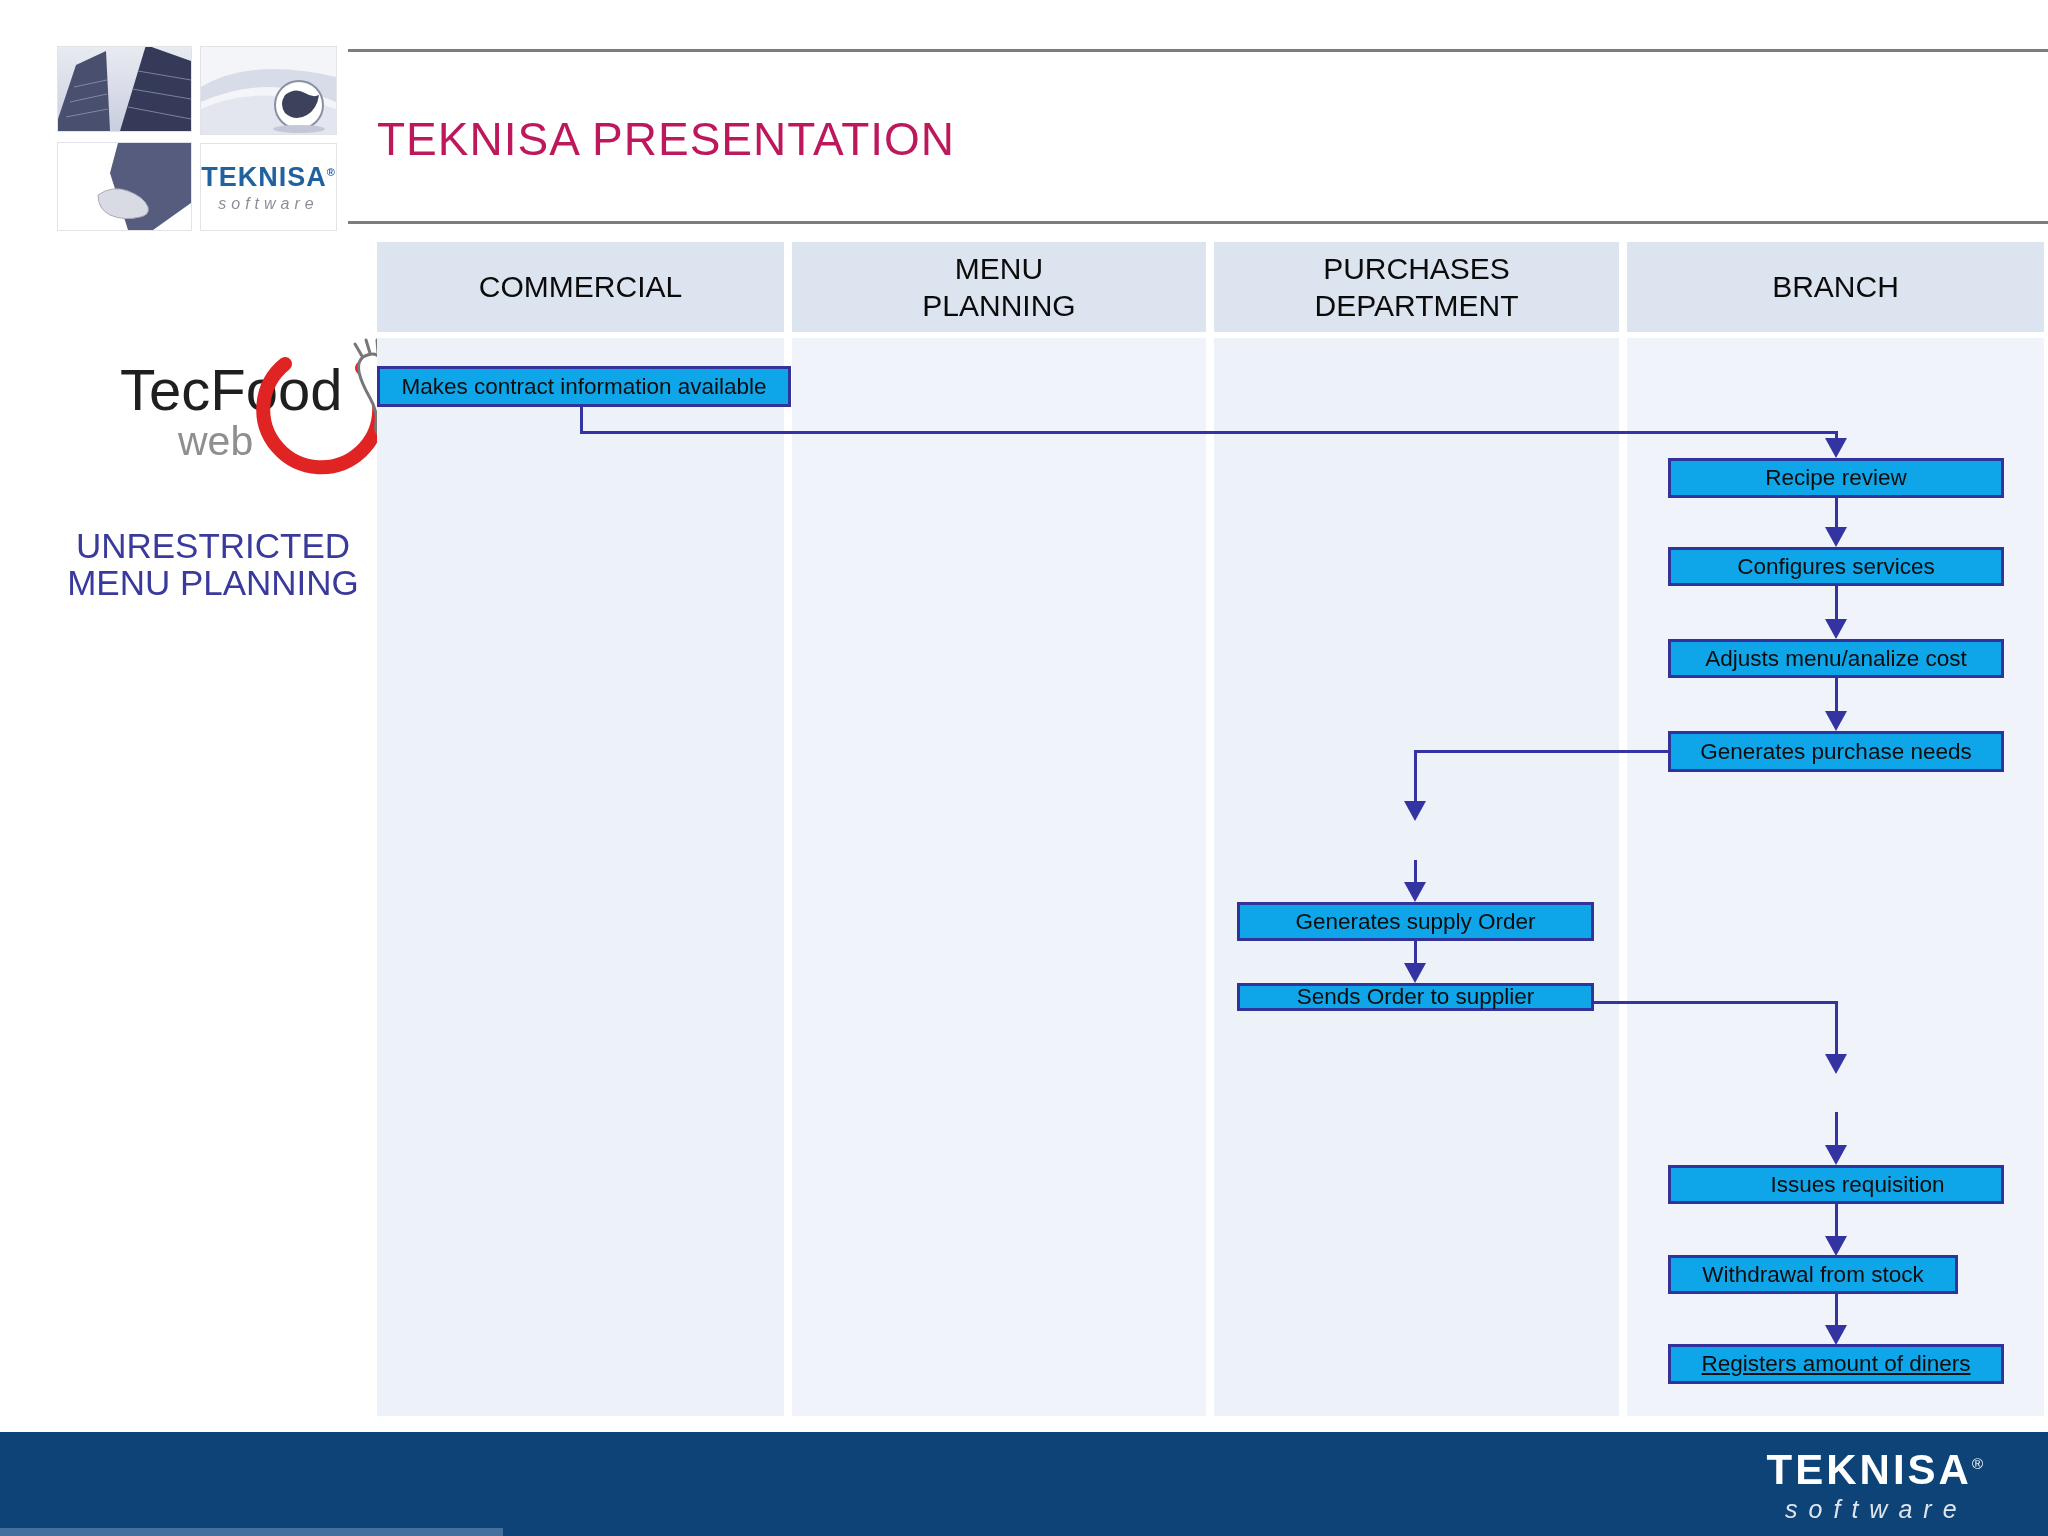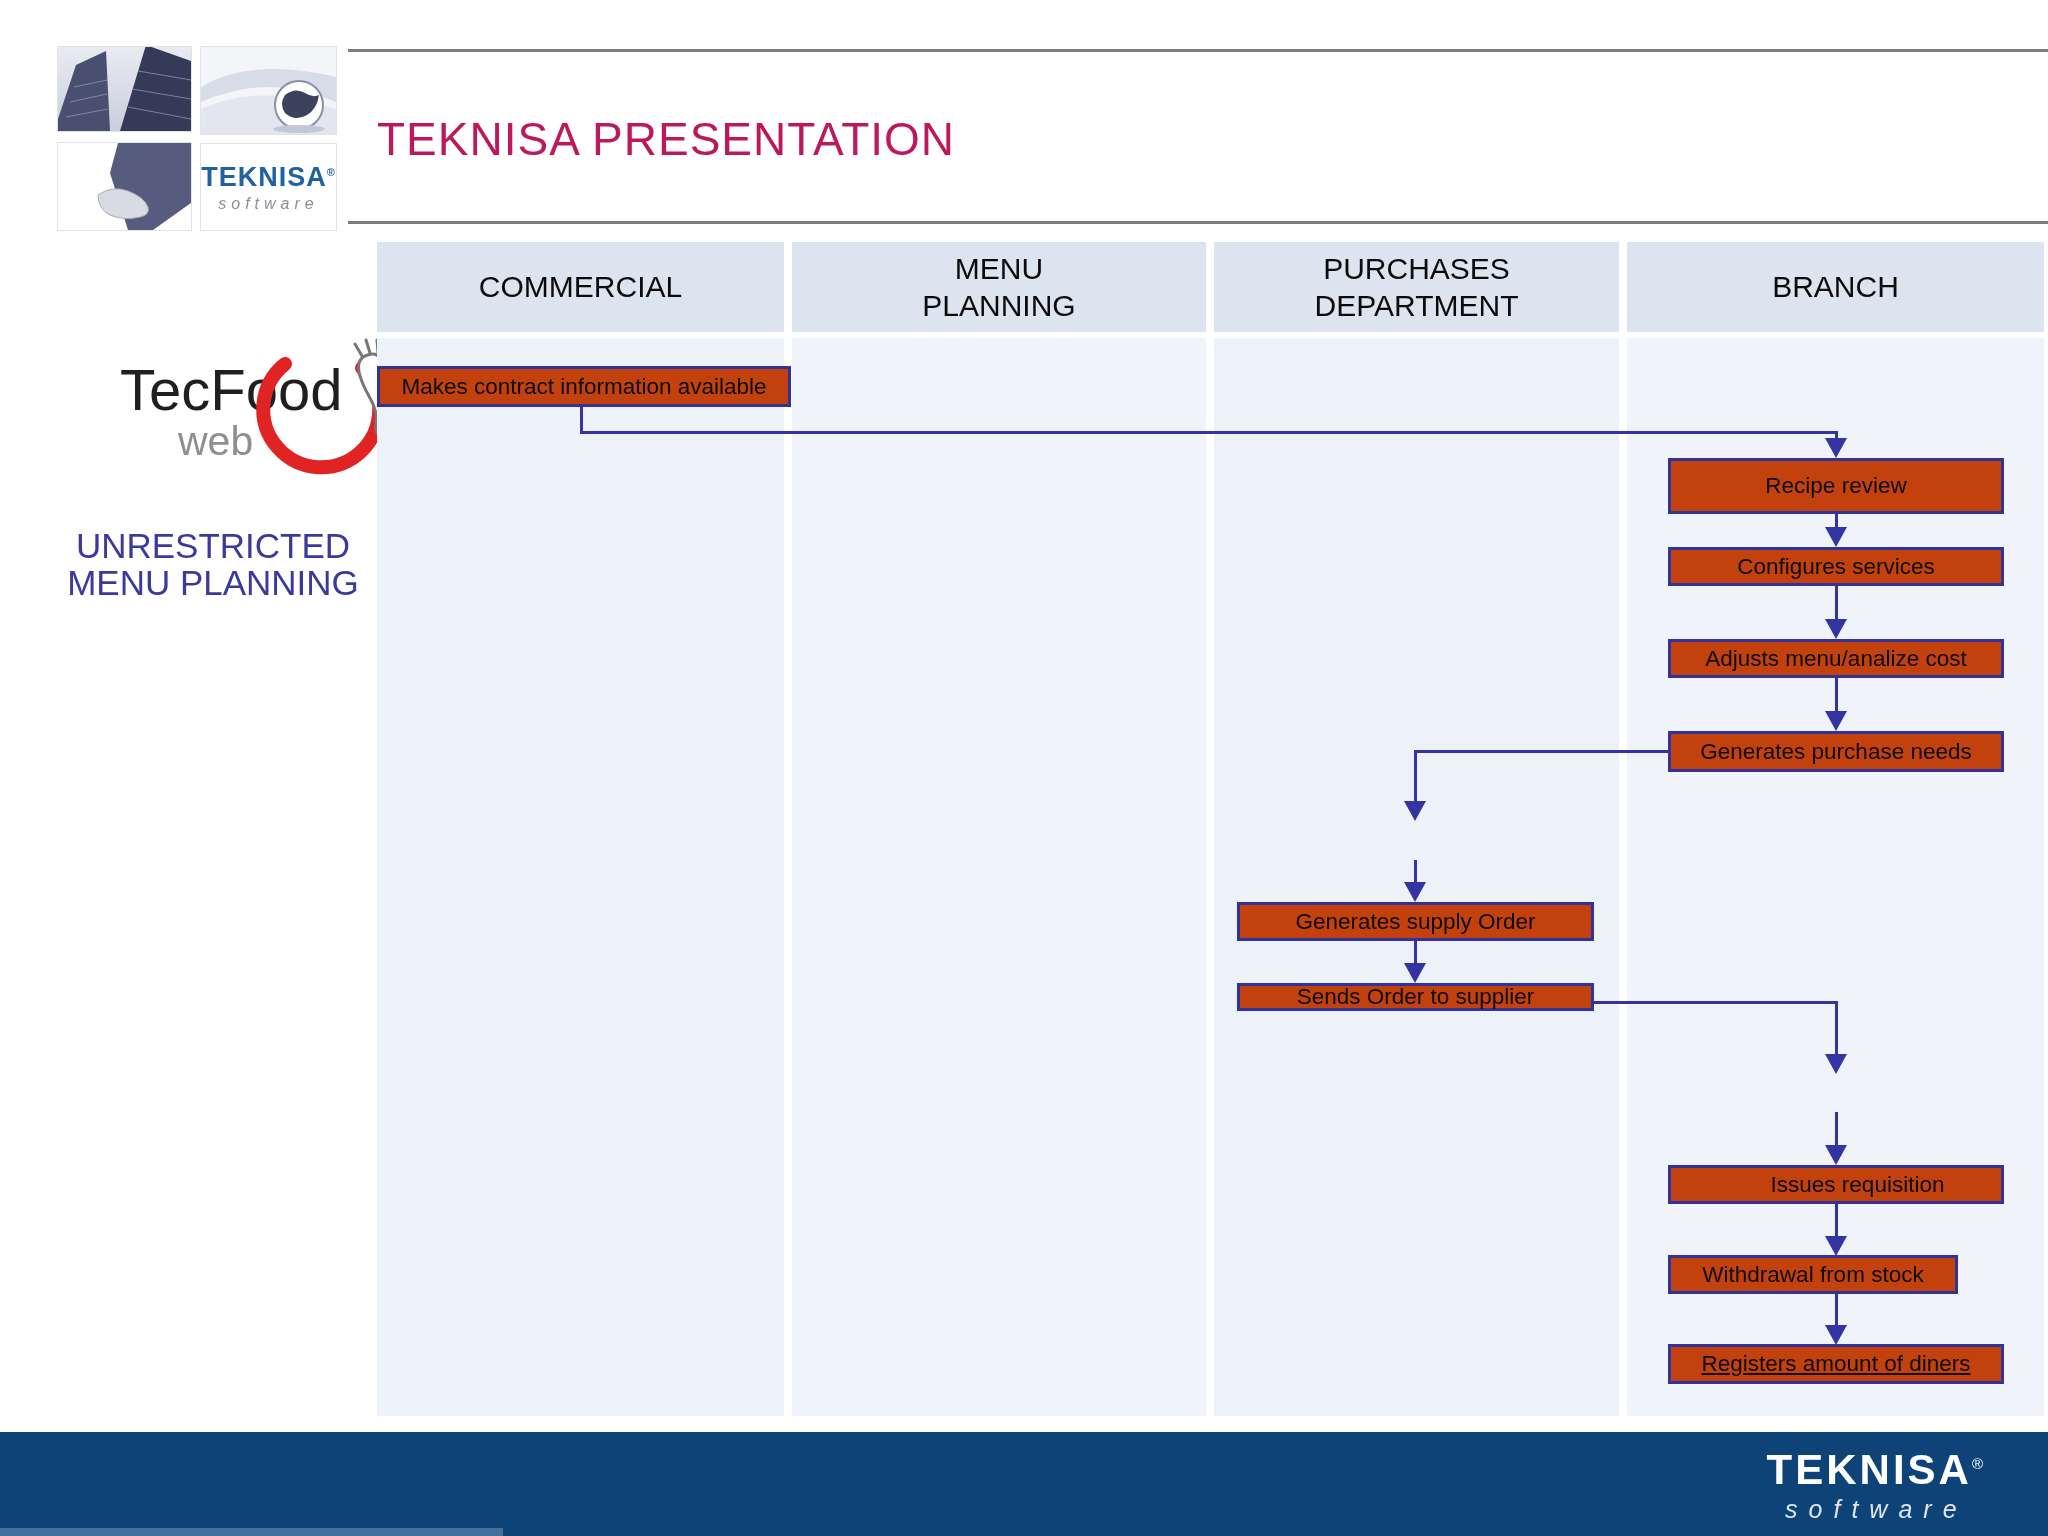--- a/index.html
+++ b/index.html
@@ -23,21 +23,21 @@
 
   
   .lane-header{position:absolute;top:242px;height:90px;background:#dce4f0;display:flex;
                align-items:center;justify-content:center;text-align:center;}
   .lane-header span{font-size:30px;line-height:1.25;color:#0b0b0b;width:230px;}
   .lane-body{position:absolute;top:338px;height:1078px;}
   .lane-a{background:#edf1f8;}
   .lane-b{background:#f1f3fa;}
 
   
-  .node{position:absolute;box-sizing:border-box;border:3px solid #31339b;background:#c2410c;
+  .node{position:absolute;box-sizing:border-box;border:3px solid #31339b;background:#0ea5e9;
         display:flex;align-items:center;justify-content:center;font-size:22.5px;color:#0d0d0d;}
 
   
   .vline,.hline{position:absolute;background:#3334a2;}
   .arrow-down{position:absolute;width:0;height:0;border-left:11px solid transparent;
               border-right:11px solid transparent;border-top:20px solid #3334a2;}
 
   
   .tecfood{position:absolute;left:80px;top:338px;width:330px;height:150px;}
   .tecfood .nm{position:absolute;left:40px;top:18px;font-size:58px;color:#1f1f1f;letter-spacing:0px;}
@@ -172,21 +172,21 @@
   <div class="vline" style="left:1835px;top:1112px;width:3px;height:33px;"></div>
   <div class="arrow-down" style="left:1825px;top:1145px;"></div>
 
   <div class="vline" style="left:1835px;top:1204px;width:3px;height:32px;"></div>
   <div class="arrow-down" style="left:1825px;top:1236px;"></div>
 
   <div class="vline" style="left:1835px;top:1294px;width:3px;height:31px;"></div>
   <div class="arrow-down" style="left:1825px;top:1325px;"></div>
 
   <div class="node" style="left:377px;top:366px;width:414px;height:41px;">Makes contract information available</div>
-  <div class="node" style="left:1668px;top:458px;width:336px;height:56px;">Recipe review</div>
+  <div class="node" style="left:1668px;top:458px;width:336px;height:40px;">Recipe review</div>
   <div class="node" style="left:1668px;top:547px;width:336px;height:39px;">Configures services</div>
   <div class="node" style="left:1668px;top:639px;width:336px;height:39px;">Adjusts menu/analize cost</div>
   <div class="node" style="left:1668px;top:731px;width:336px;height:41px;">Generates purchase needs</div>
   <div class="node" style="left:1237px;top:902px;width:357px;height:39px;">Generates supply Order</div>
   <div class="node" style="left:1237px;top:983px;width:357px;height:28px;">Sends Order to supplier</div>
   <div class="node" style="left:1668px;top:1165px;width:336px;height:39px;padding-left:43px;">Issues requisition</div>
   <div class="node" style="left:1668px;top:1255px;width:290px;height:39px;">Withdrawal from stock</div>
   <div class="node" style="left:1668px;top:1344px;width:336px;height:40px;text-decoration:underline;">Registers amount of diners</div>
 
   <div class="footer-bar"></div>

